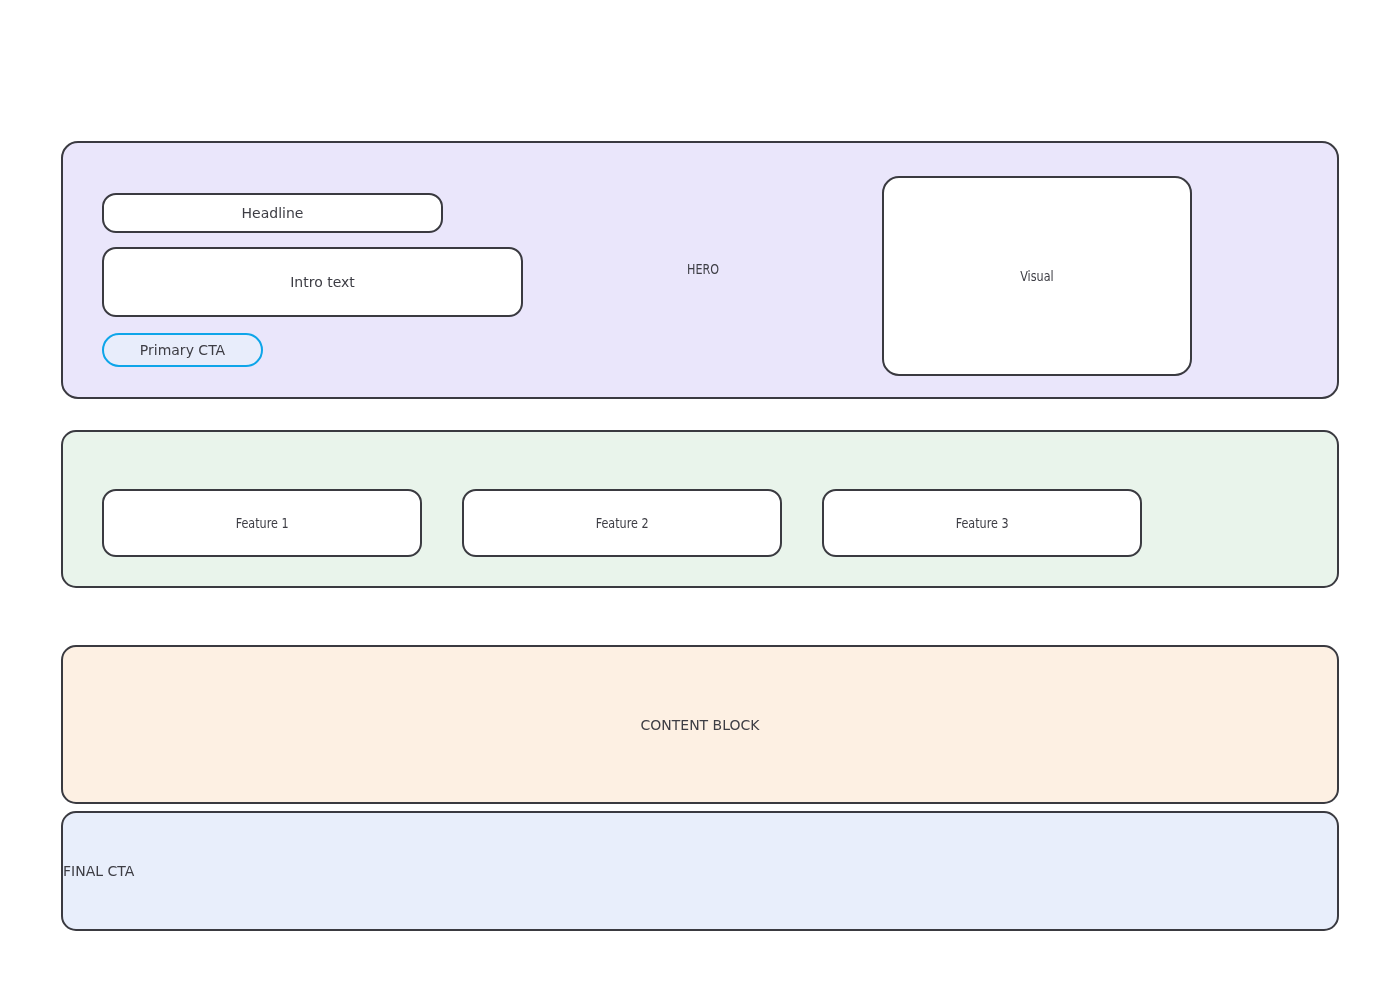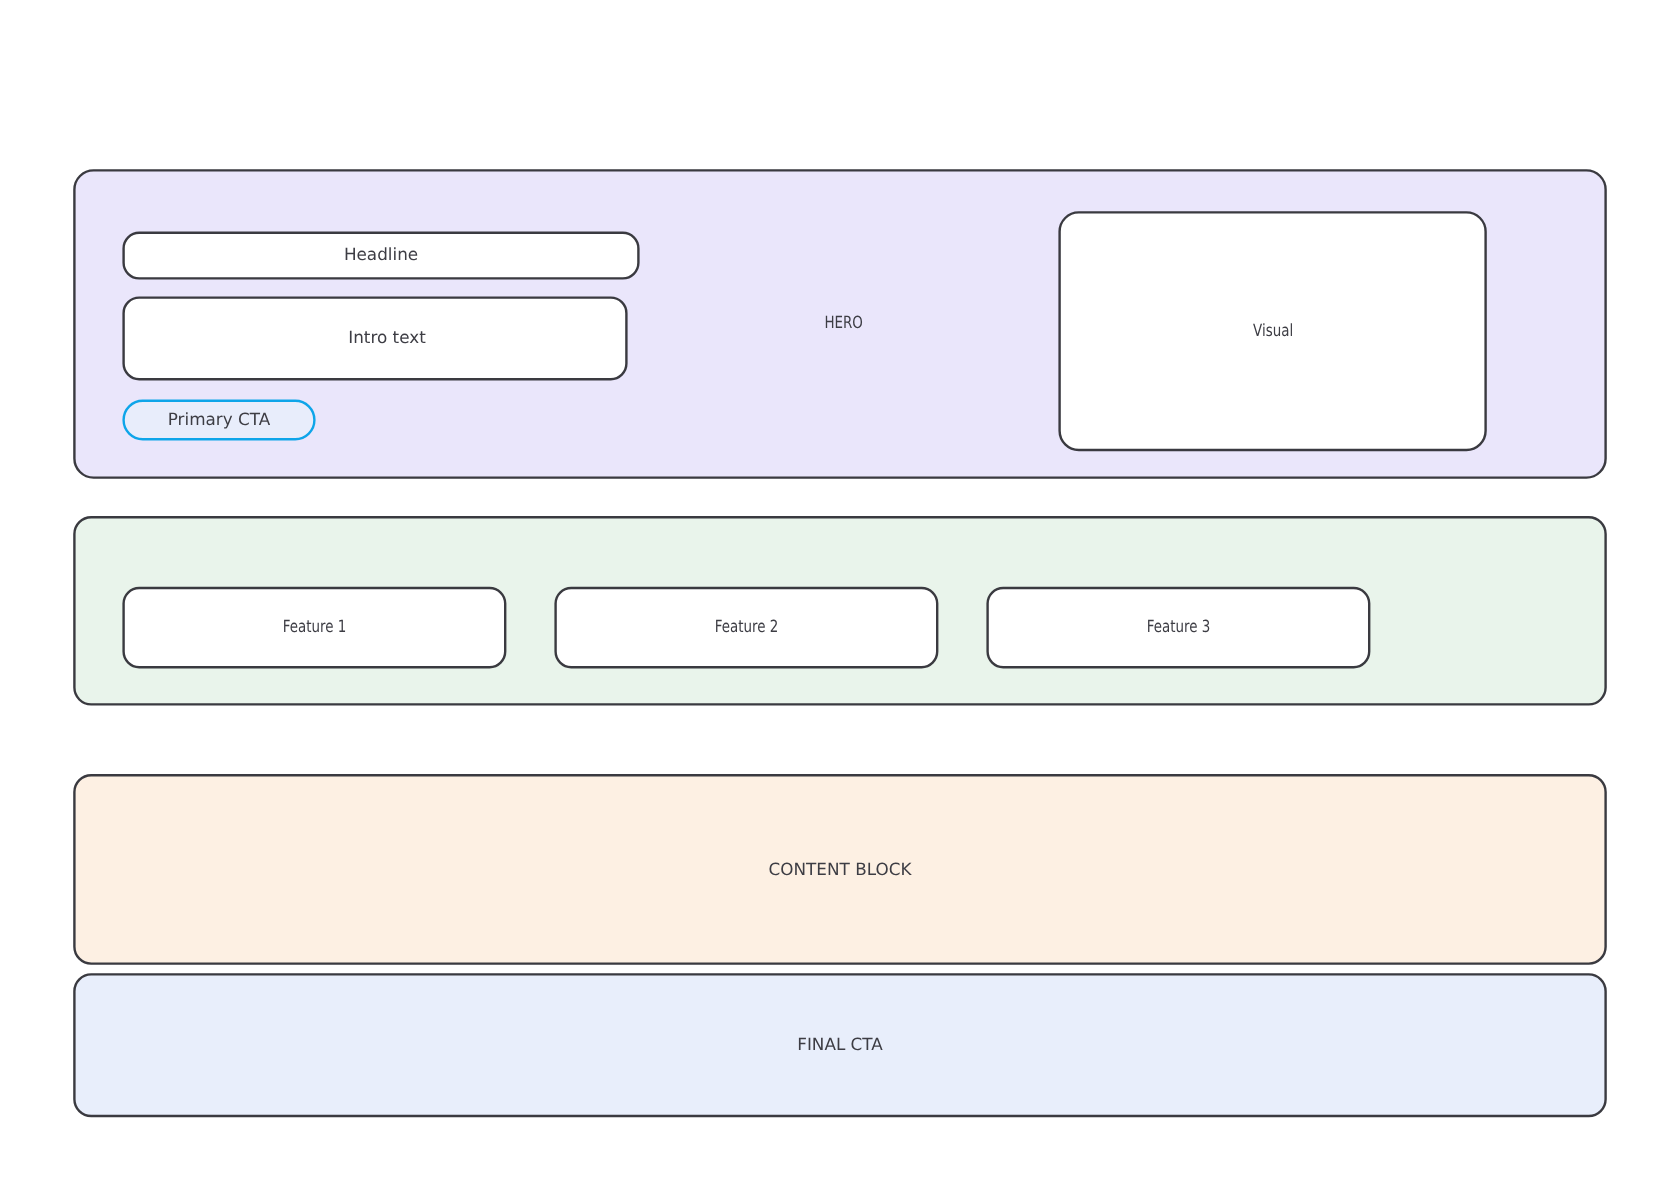--- a/index.html
+++ b/index.html
@@ -15,39 +15,39 @@
     padding:0 18px; }
   .pill { border:2px solid #3a3a40; background:#ffffff; border-radius:999px;
     display:flex; align-items:center; justify-content:center;
     font-size:14px; }
   .logo-pill { width:140px; height:29px; }
   .cta-pill  { width:182px; height:30px; }
 
   .hero { top:141px; height:258px; background:#eae6fb; border-radius:17px; }
   .box { position:absolute; background:#ffffff; border:2px solid #3a3a40;
     display:flex; align-items:center; justify-content:center; font-size:14px; }
-  .headline-box { left:39px; top:50px;  width:431px; height:40px; border-radius:14px; }
+  .headline-box { left:39px; top:50px;  width:341px; height:40px; border-radius:14px; }
   .intro-box    { left:39px; top:104px; width:421px; height:70px; border-radius:14px;padding-left:20px; }
   .primary-cta  { position:absolute; left:39px; top:190px; width:161px; height:34px;
     background:#e8edfb; border:2px solid #0ea5e9; border-radius:999px;
     display:flex; align-items:center; justify-content:center; font-size:14px; }
   .hero-label { position:absolute; left:560px; top:118px; width:160px;
     text-align:center; font-size:14px; }
-  .visual-box { left:819px; top:33px; width:357px; height:200px; border-radius:17px; }
+  .visual-box { left:819px; top:33px; width:310px; height:200px; border-radius:17px; }
 
   .features { top:430px; height:158px; background:#e9f4eb; border-radius:15px; }
   .feature-box { top:57px; width:320px; height:68px; border-radius:14px; }
   .feature-box:nth-of-type(1) { left:39px;justify-content:center; }
   .feature-box:nth-of-type(2) { left:399px; }
   .feature-box:nth-of-type(3) { left:759px; }
 
   .content-block { top:645px; height:159px; background:#fdf0e3; border-radius:15px;
     display:flex; align-items:center; justify-content:center; font-size:14px; }
   .final-cta { top:811px; height:120px; background:#e8eefb; border-radius:15px;
-    display:flex; align-items:center; justify-content:center; font-size:14px; }
+    display:flex; align-items:center; justify-content:flex-start; font-size:14px; }
 
   .condensed { display:inline-block; transform:scaleX(.8);
     transform-origin:center; white-space:nowrap; }
 </style>
 </head>
 <body>
 
 <div class="canvas">
 
 

